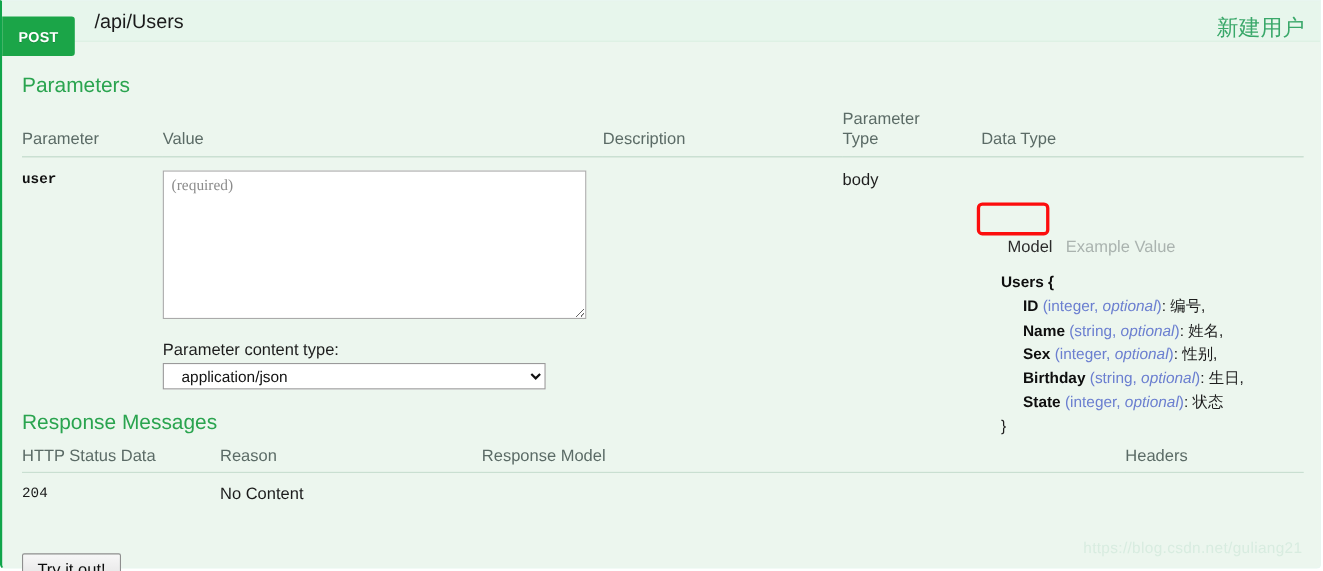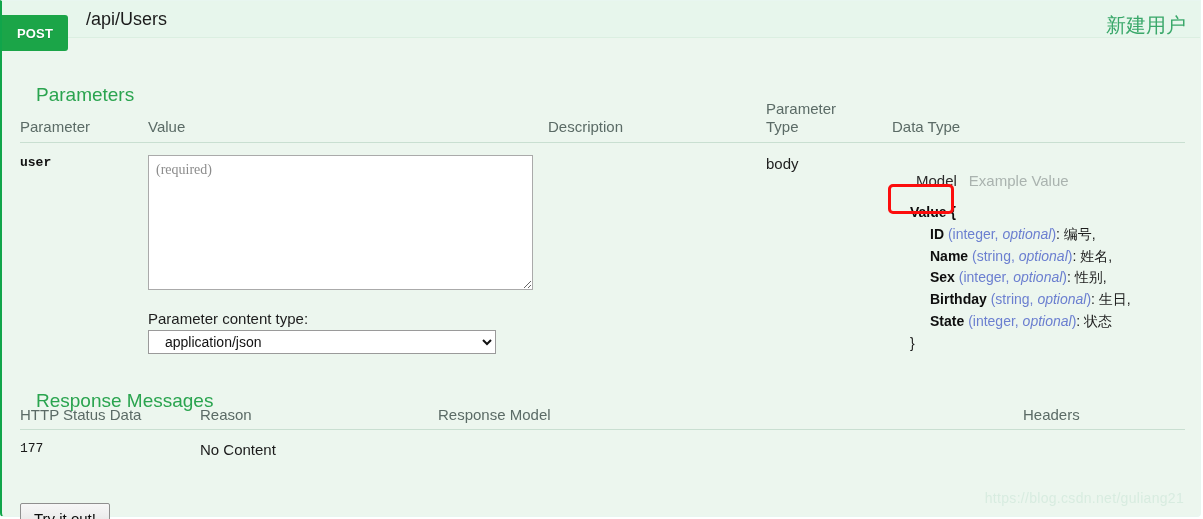--- a/index.html
+++ b/index.html
@@ -73,21 +73,21 @@
 
   
   .op-body {
     position: relative;
     padding: 0 18px;
   }
   .section-title {
     font-size: 19px;
     color: #2aa44f;
     font-weight: normal;
-    margin: 16px;
+    margin: 0;
     padding: 0;
   }
   #params-title { position: absolute; left: 18px; top: 30px; }
   #resp-title   { position: absolute; left: 18px; top: 336px; }
 
   
   .ptable {
     position: absolute;
     left: 18px;
     top: 62px;
@@ -180,20 +180,21 @@
     line-height: 1;
     padding-top: 16px;
     padding-left: 18px;
     white-space: nowrap;
   }
   .sig-tab {
     display: inline-block;
     color: #2b2b2b;
     text-decoration: none;
     padding: 2px 6px;
+    margin-top: 44px;
   }
   .sig-tab.inactive { color: #aab3af; }
 
   .annot-box {
     position: absolute;
     left: 886px;
     top: 146px;
     width: 66px;
     height: 30px;
     border: 3px solid #fc0d0d;
@@ -320,21 +321,21 @@
                 </select>
               </div>
             </td>
             <td></td>
             <td class="param-ptype">body</td>
             <td>
               <div class="sig-tabs">
                 <a href="#" class="sig-tab">Model</a><a href="#" class="sig-tab inactive">Example Value</a>
               </div>
               <div class="model-block">
-                <div class="model-brace"><span class="mname">Value {</span></div>
+                <div class="model-brace"><span class="mname">Users {</span></div>
                 <div id="model-props">
                     <div class="model-prop"><span class="mname">ID </span><span class="mtype">(integer, </span><span class="mopt">optional</span><span class="mtype">)</span><span>: 编号,</span></div>
                     <div class="model-prop"><span class="mname">Name </span><span class="mtype">(string, </span><span class="mopt">optional</span><span class="mtype">)</span><span>: 姓名,</span></div>
                     <div class="model-prop"><span class="mname">Sex </span><span class="mtype">(integer, </span><span class="mopt">optional</span><span class="mtype">)</span><span>: 性别,</span></div>
                     <div class="model-prop"><span class="mname">Birthday </span><span class="mtype">(string, </span><span class="mopt">optional</span><span class="mtype">)</span><span>: 生日,</span></div>
                     <div class="model-prop"><span class="mname">State </span><span class="mtype">(integer, </span><span class="mopt">optional</span><span class="mtype">)</span><span>: 状态</span></div>
                   </div>
                 <div class="model-brace">}</div>
               </div>
             </td>
@@ -356,21 +357,21 @@
         <thead>
           <tr>
             <th>HTTP Status Data</th>
             <th>Reason</th>
             <th>Response Model</th>
             <th>Headers</th>
           </tr>
         </thead>
         <tbody id="response-rows">
             <tr>
-              <td class="code">177</td>
+              <td class="code">204</td>
               <td>No Content</td>
               <td></td>
               <td></td>
             </tr>
           </tbody>
       </table>
 
       <div class="submit-wrap">
         <button class="submit-btn">Try it out!</button>
       </div>

